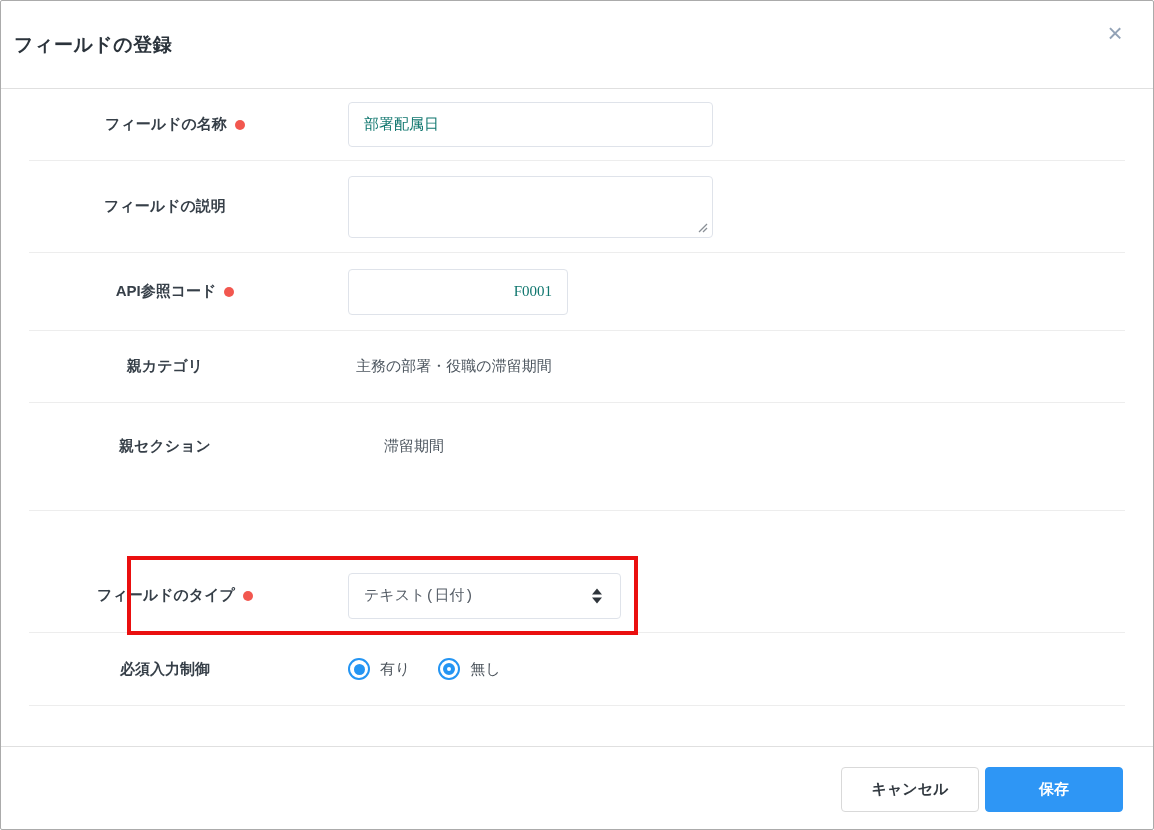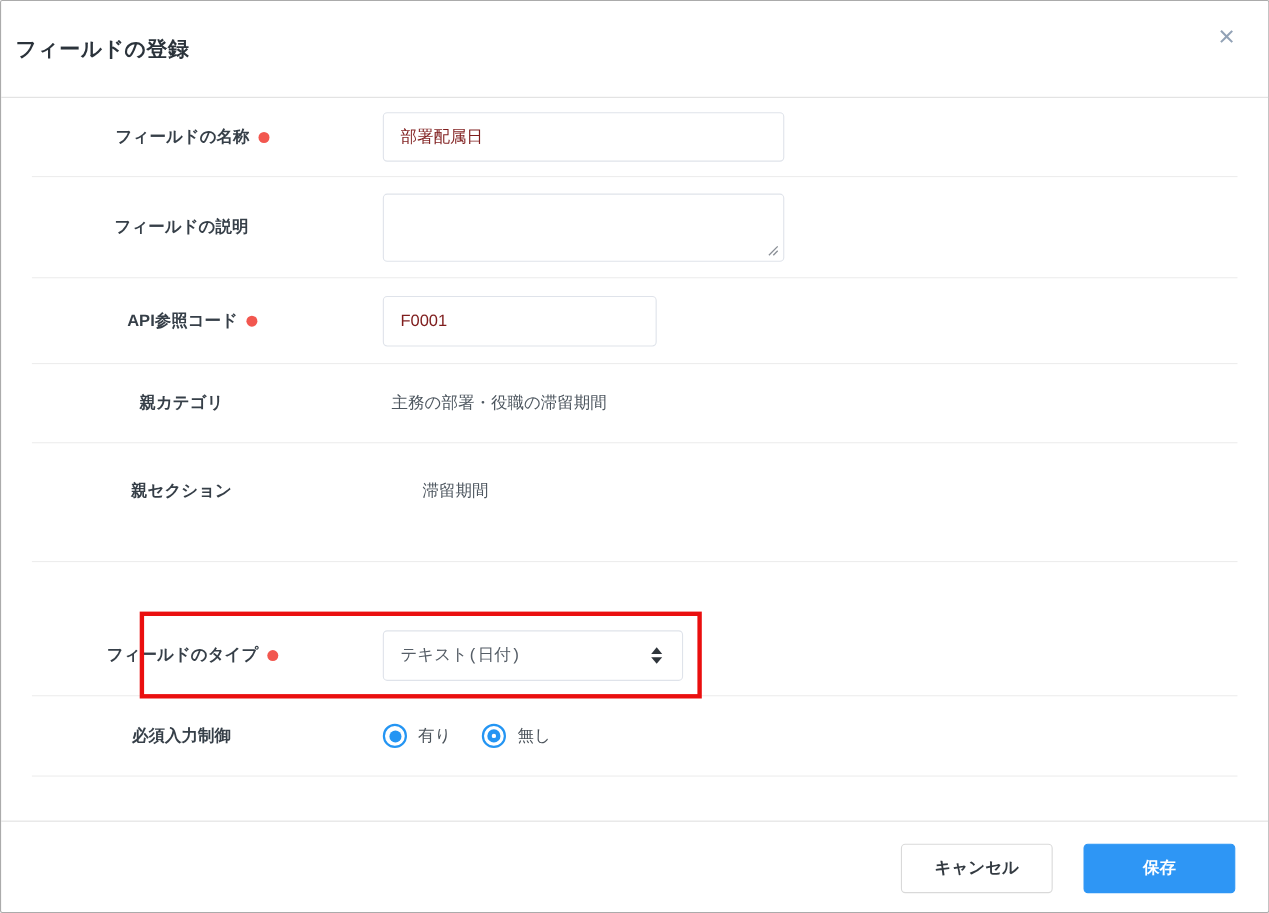--- a/index.html
+++ b/index.html
@@ -41,25 +41,25 @@
   .row-name { height:72px; }
   .row-desc { height:92px; }
   .row-api  { height:78px; }
   .row-cat  { height:72px; }
   .row-sec  { height:108px; padding-bottom:20px;gap:28px; }
   .row-type { height:122px; padding-top:48px; border-bottom:1px solid #ededed; }
   .row-req  { height:73px; }
 
   .text-input {
     height:45px; border:1px solid #dfe3ea; border-radius:4px;
-    font-size:15px; color:#7f1d1d; padding:0 15px; outline:none;
-    font-family:Liberation Sans, sans-serif;
+    font-size:15px; color:#0f766e; padding:0 15px; outline:none;
+    font-family:Liberation Serif, serif;
   }
   .input-name { width:365px; }
-  .input-api  { width:249px; height:46px; }
+  .input-api  { width:220px; height:46px;text-align:right; }
 
   .textarea-desc {
     width:365px; height:62px; border:1px solid #dfe3ea; border-radius:4px;
     resize:none; outline:none; font-size:15px; color:#555d66; padding:8px 12px;
     font-family:"Liberation Sans","DejaVu Sans",sans-serif; position:relative; background:#fff;
   }
   .resize-handle { position:absolute; right:4px; bottom:4px; pointer-events:none; }
 
   .static-value { font-size:15px; color:#4d565f; margin-left:8px; }
 
@@ -91,21 +91,21 @@
   }
   .radio-inner-on { width:11px; height:11px; border-radius:50%; background:#2495f3; }
   .radio-inner-off { width:12px; height:12px; border-radius:50%; border:4px solid #2495f3; background:#fff; }
   .radio-label { font-size:15px; color:#4a525a; }
 
   
   .spacer { height:40px; }
   .modal-footer {
     height:85px; border-top:1px solid #e0e0e0;
     display:flex; align-items:center; justify-content:flex-end;
-    gap:28px; padding-right:30px;
+    gap:6px; padding-right:30px;
   }
   .btn {
     height:45px; width:138px; border-radius:4px; font-size:15px; font-weight:bold;
     display:flex; align-items:center; justify-content:center; cursor:pointer;
     font-family:"Liberation Sans","DejaVu Sans",sans-serif;
   }
   .btn-cancel { background:#fff; border:1px solid #d9d9d9; color:#333a41; }
   .btn-save { background:#2e96f5; border:1px solid #2e96f5; color:#fff; }
 </style>
 </head>

